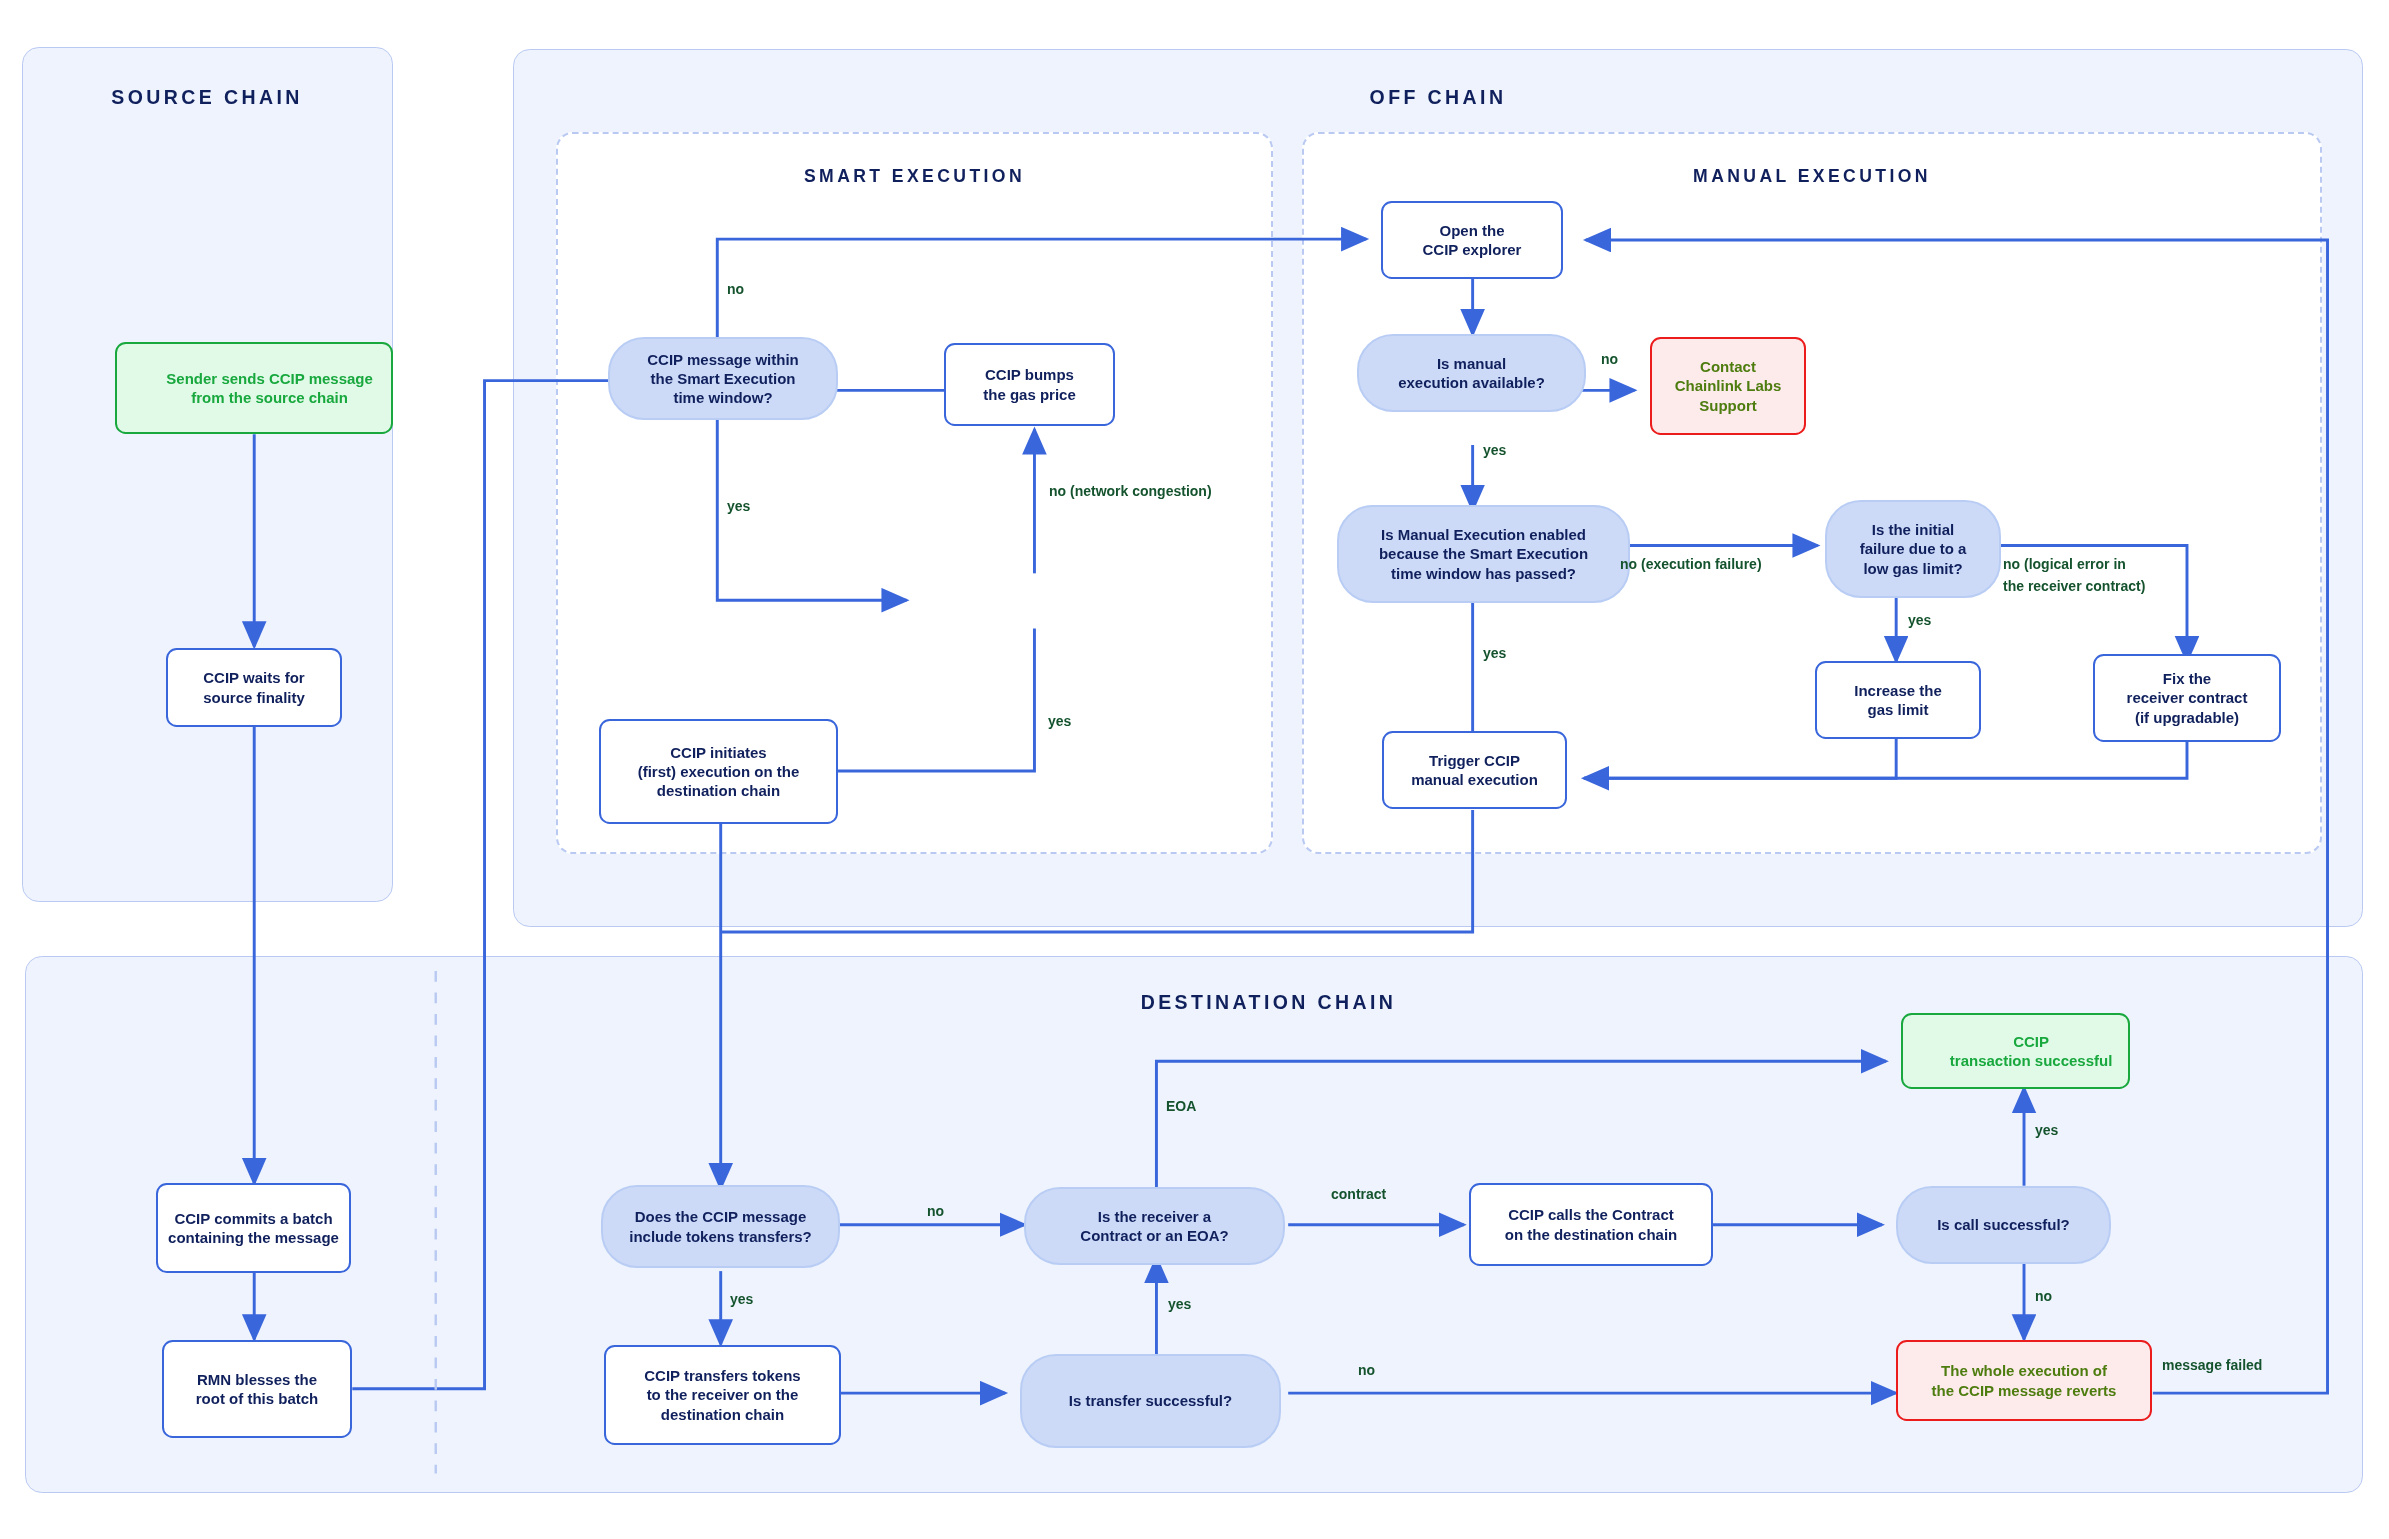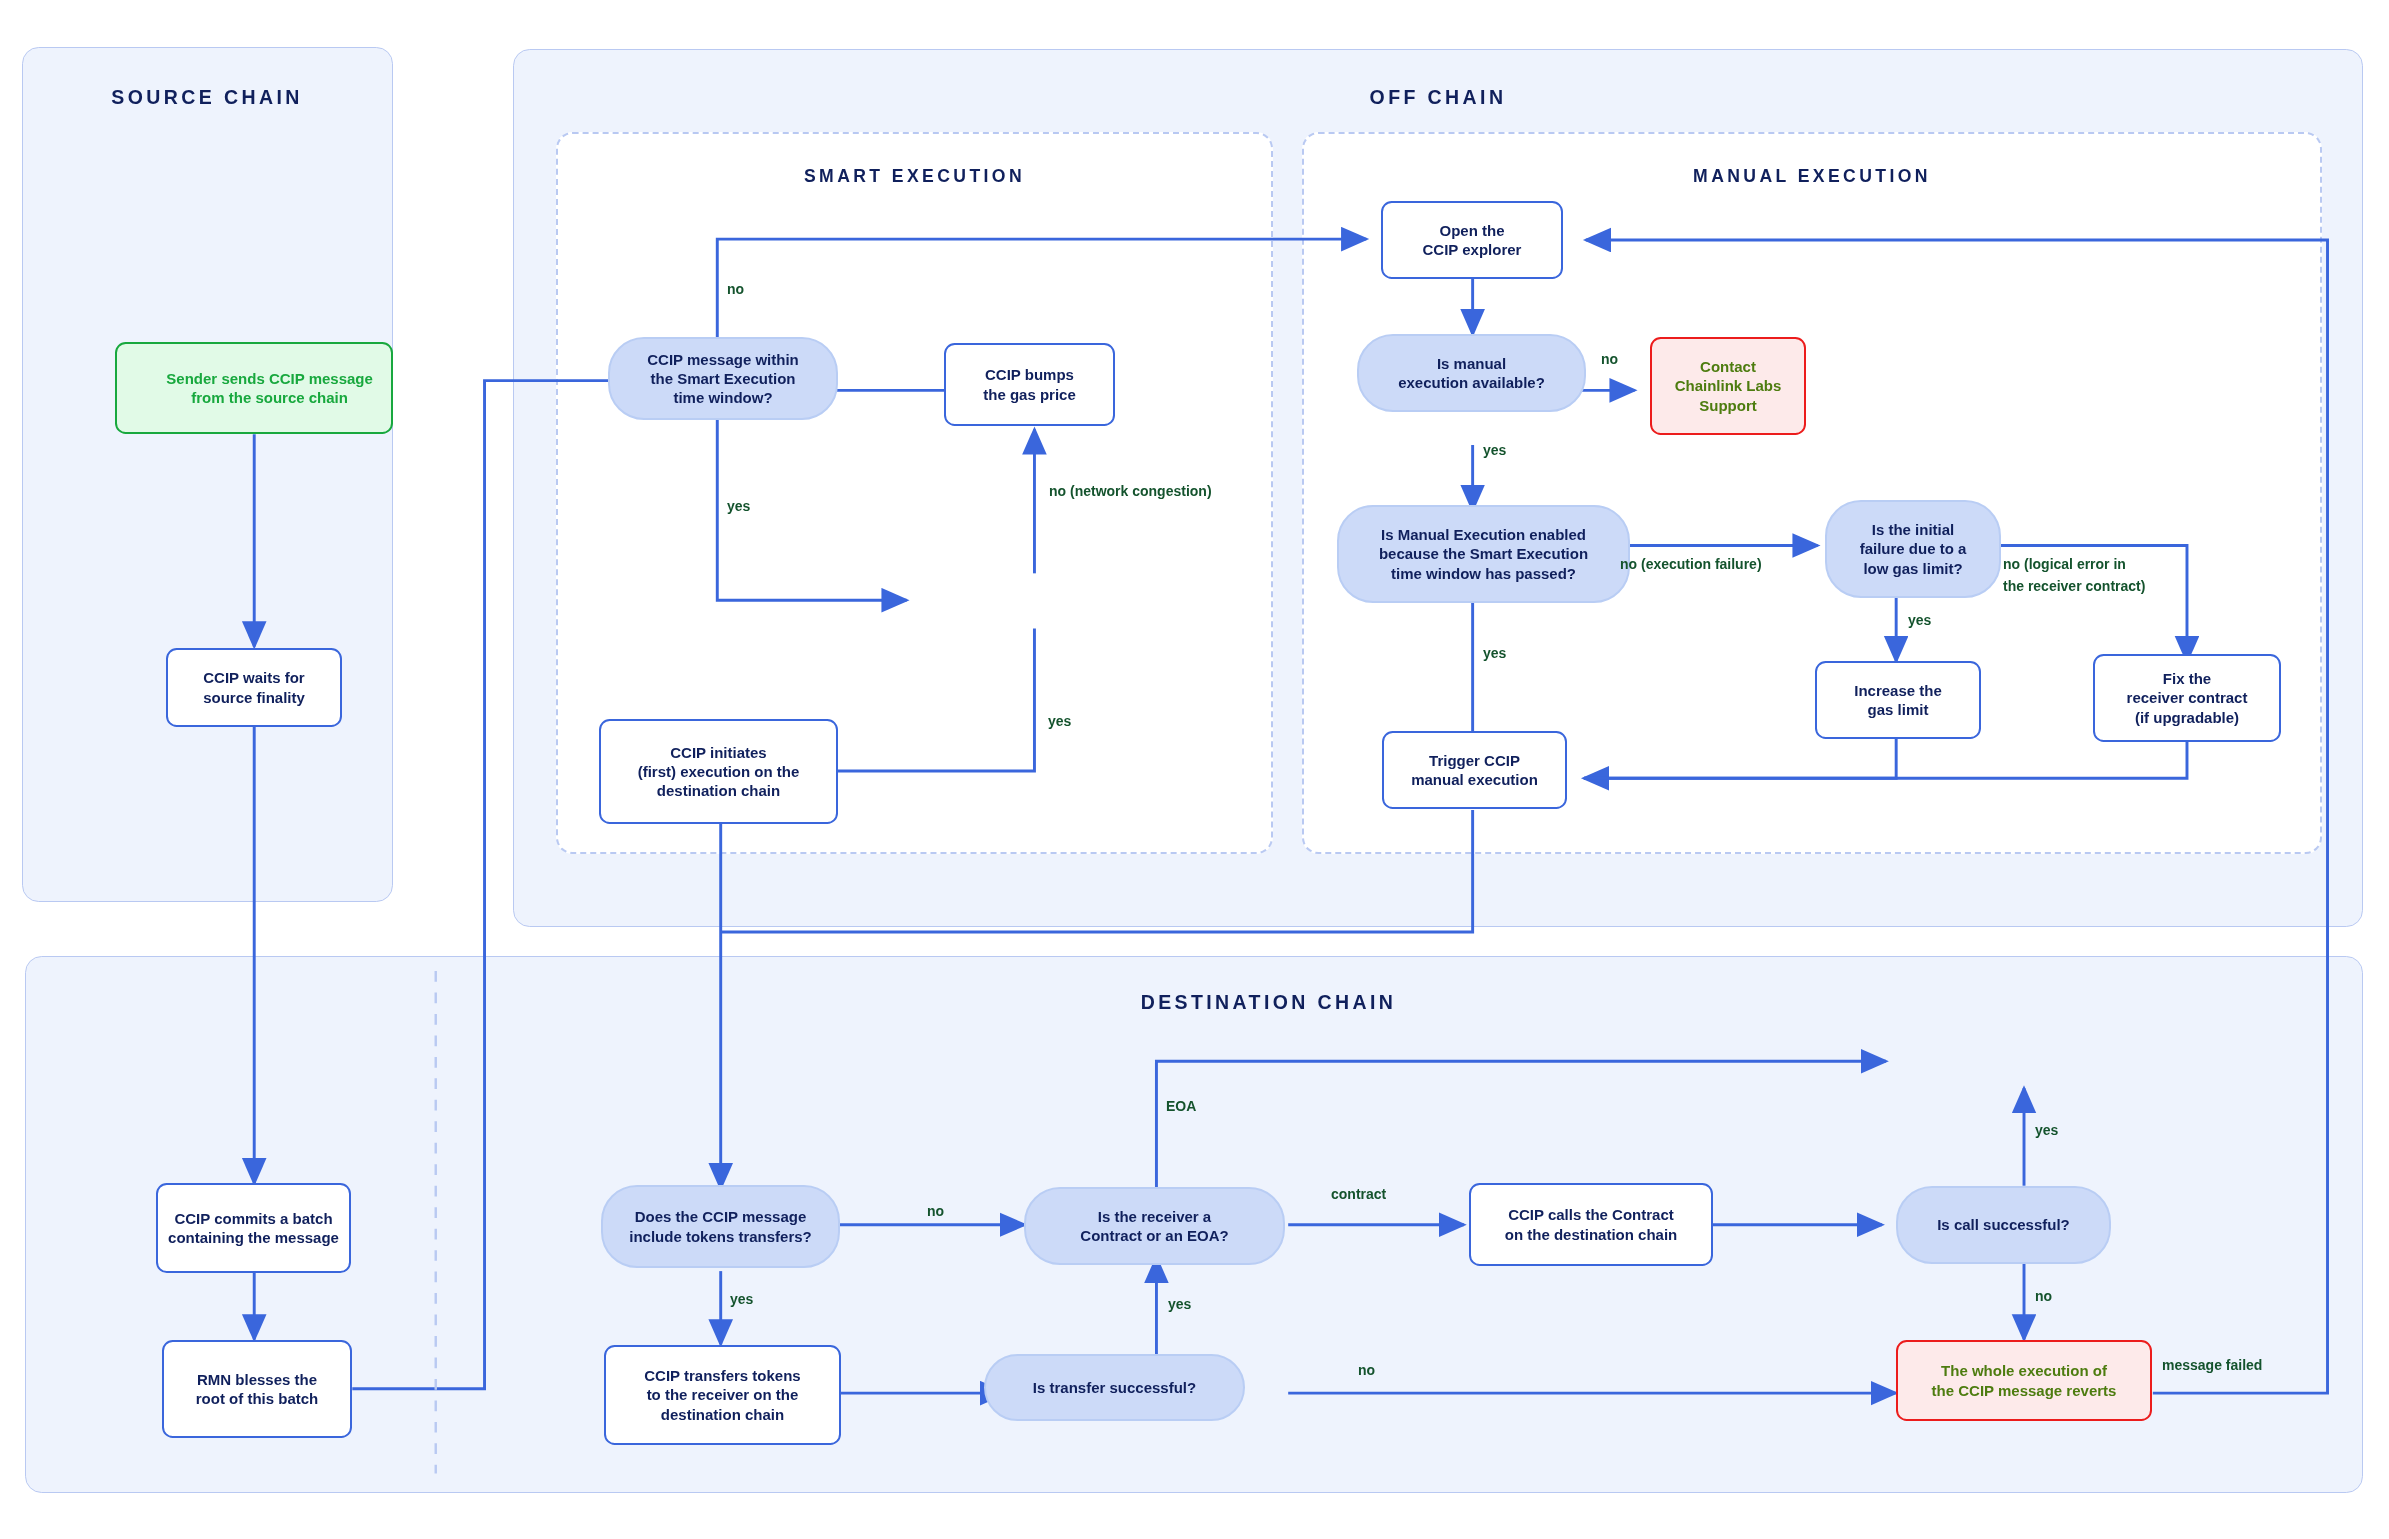--- a/index.html
+++ b/index.html
@@ -214,21 +214,21 @@
     </div>
 
   <div class="node proc" style="left:604px;top:1345px;width:237px;height:100px;">
       <div>
         <div>CCIP transfers tokens</div>
         <div>to the receiver on the</div>
         <div>destination chain</div>
       </div>
     </div>
 
-  <div class="node dec" style="left:984px;top:1354px;width:261px;height:67px;">
+  <div class="node dec" style="left:1020px;top:1354px;width:261px;height:94px;">
       <div>
         <div>Is transfer successful?</div>
       </div>
     </div>
 
   <div class="node dec" style="left:1024px;top:1187px;width:261px;height:78px;">
       <div>
         <div>Is the receiver a</div>
         <div>Contract or an EOA?</div>
       </div>
@@ -240,20 +240,26 @@
       </div>
     </div>
 
   <div class="node proc" style="left:1469px;top:1183px;width:244px;height:83px;">
       <div>
         <div>CCIP calls the Contract</div>
         <div>on the destination chain</div>
       </div>
     </div>
 
+  <div class="node ok" style="left:1901px;top:1013px;width:229px;height:76px;">
+      <div>
+        <div>CCIP</div>
+        <div>transaction successful</div>
+      </div>
+    </div>
 
   <div class="node bad" style="left:1896px;top:1340px;width:256px;height:81px;">
       <div>
         <div>The whole execution of</div>
         <div>the CCIP message reverts</div>
       </div>
     </div>
 
   <div class="edgelabel" style="left:727px;top:281px;">no</div>
   <div class="edgelabel" style="left:727px;top:498px;">yes</div>

